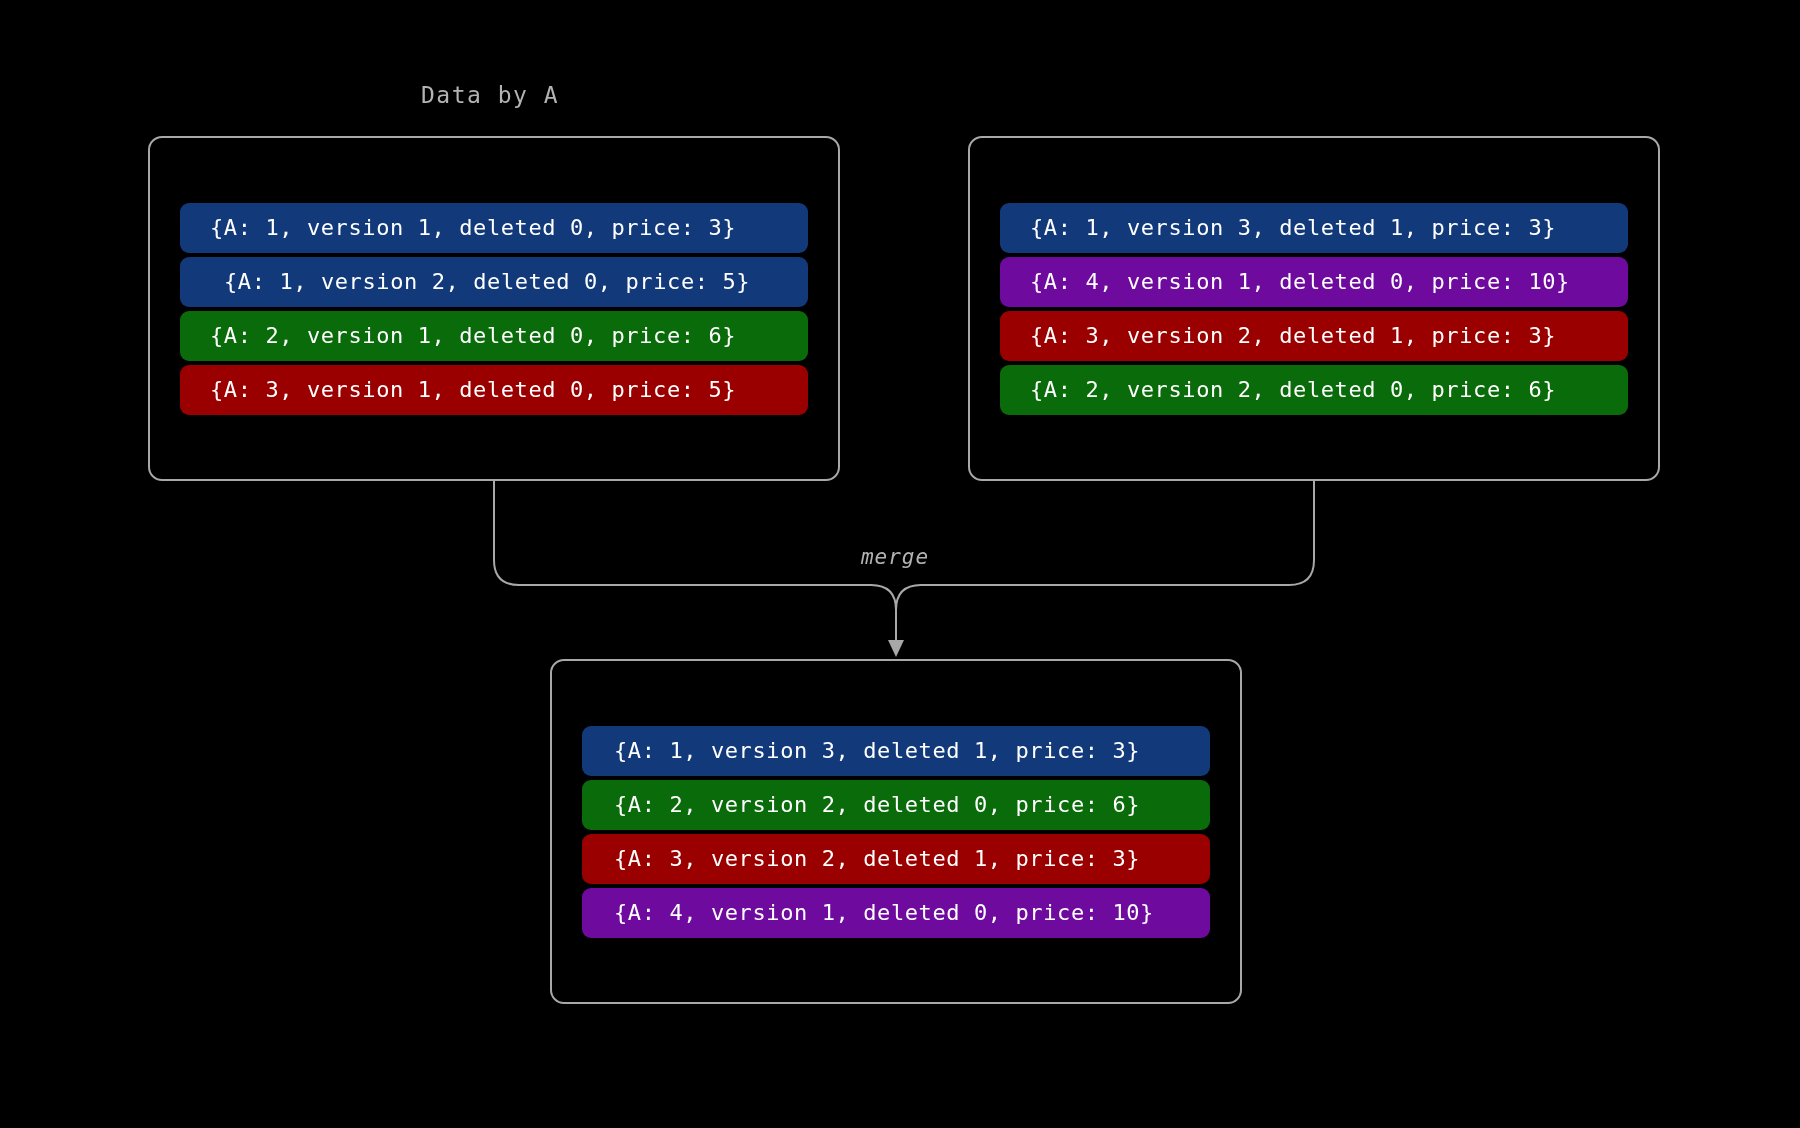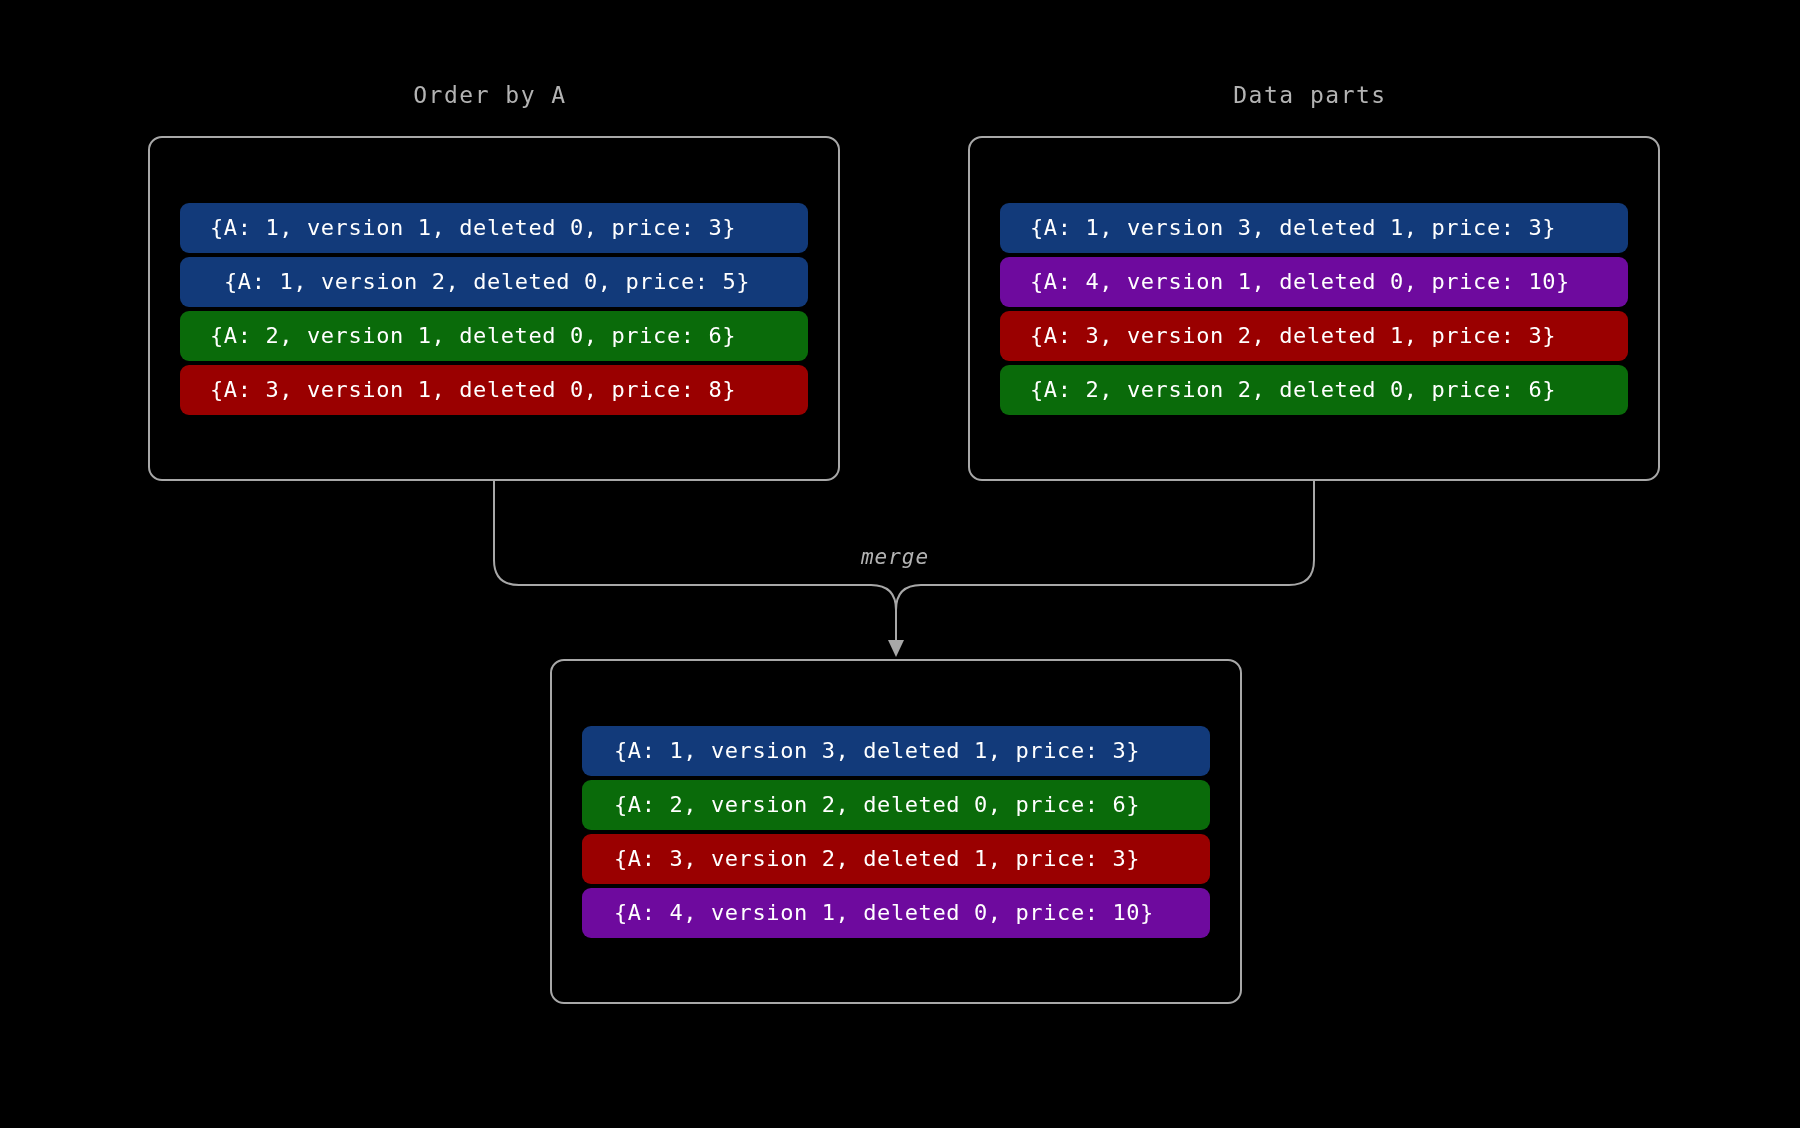--- a/index.html
+++ b/index.html
@@ -107,32 +107,31 @@
 <div class="stage">
 
   <svg id="connectors" viewBox="0 0 1800 1128" xmlns="http://www.w3.org/2000/svg">
     <path d="M 494 481 L 494 560 Q 494 585 519 585 L 871 585 Q 896 585 896 610 L 896 650" fill="none" stroke="#a8a8a8" stroke-width="2"></path>
     <path d="M 1314 481 L 1314 560 Q 1314 585 1289 585 L 921 585 Q 896 585 896 610 L 896 650" fill="none" stroke="#a8a8a8" stroke-width="2"></path>
     <path d="M 888 640 L 896 657 L 904 640 Z" fill="#a8a8a8" stroke="none"></path>
   </svg>
 
   <div id="merge-label">merge</div>
 
-  <div id="title-left" class="group-title">Order by A</div>
+  <div id="title-left" class="group-title">Data by A</div>
 
   <div id="box-order" class="box">
     <div class="rows">
       <div class="pill" style="background-color: rgb(18, 58, 122);">{A: 1, version 1, deleted 0, price: 3}</div>
       <div class="pill" style="background-color: rgb(18, 58, 122); padding-left: 44px;">{A: 1, version 2, deleted 0, price: 5}</div>
       <div class="pill" style="background-color: rgb(10, 107, 10);">{A: 2, version 1, deleted 0, price: 6}</div>
-      <div class="pill" style="background-color: rgb(154, 0, 0);">{A: 3, version 1, deleted 0, price: 8}</div>
+      <div class="pill" style="background-color: rgb(154, 0, 0);">{A: 3, version 1, deleted 0, price: 5}</div>
     </div>
   </div>
 
-  <div id="title-right" class="group-title">Data parts</div>
 
   <div id="box-parts" class="box">
     <div class="rows">
       <div class="pill" style="background-color: rgb(18, 58, 122);">{A: 1, version 3, deleted 1, price: 3}</div>
       <div class="pill" style="background-color: rgb(110, 10, 158);">{A: 4, version 1, deleted 0, price: 10}</div>
       <div class="pill" style="background-color: rgb(154, 0, 0);">{A: 3, version 2, deleted 1, price: 3}</div>
       <div class="pill" style="background-color: rgb(10, 107, 10);">{A: 2, version 2, deleted 0, price: 6}</div>
     </div>
   </div>
 

